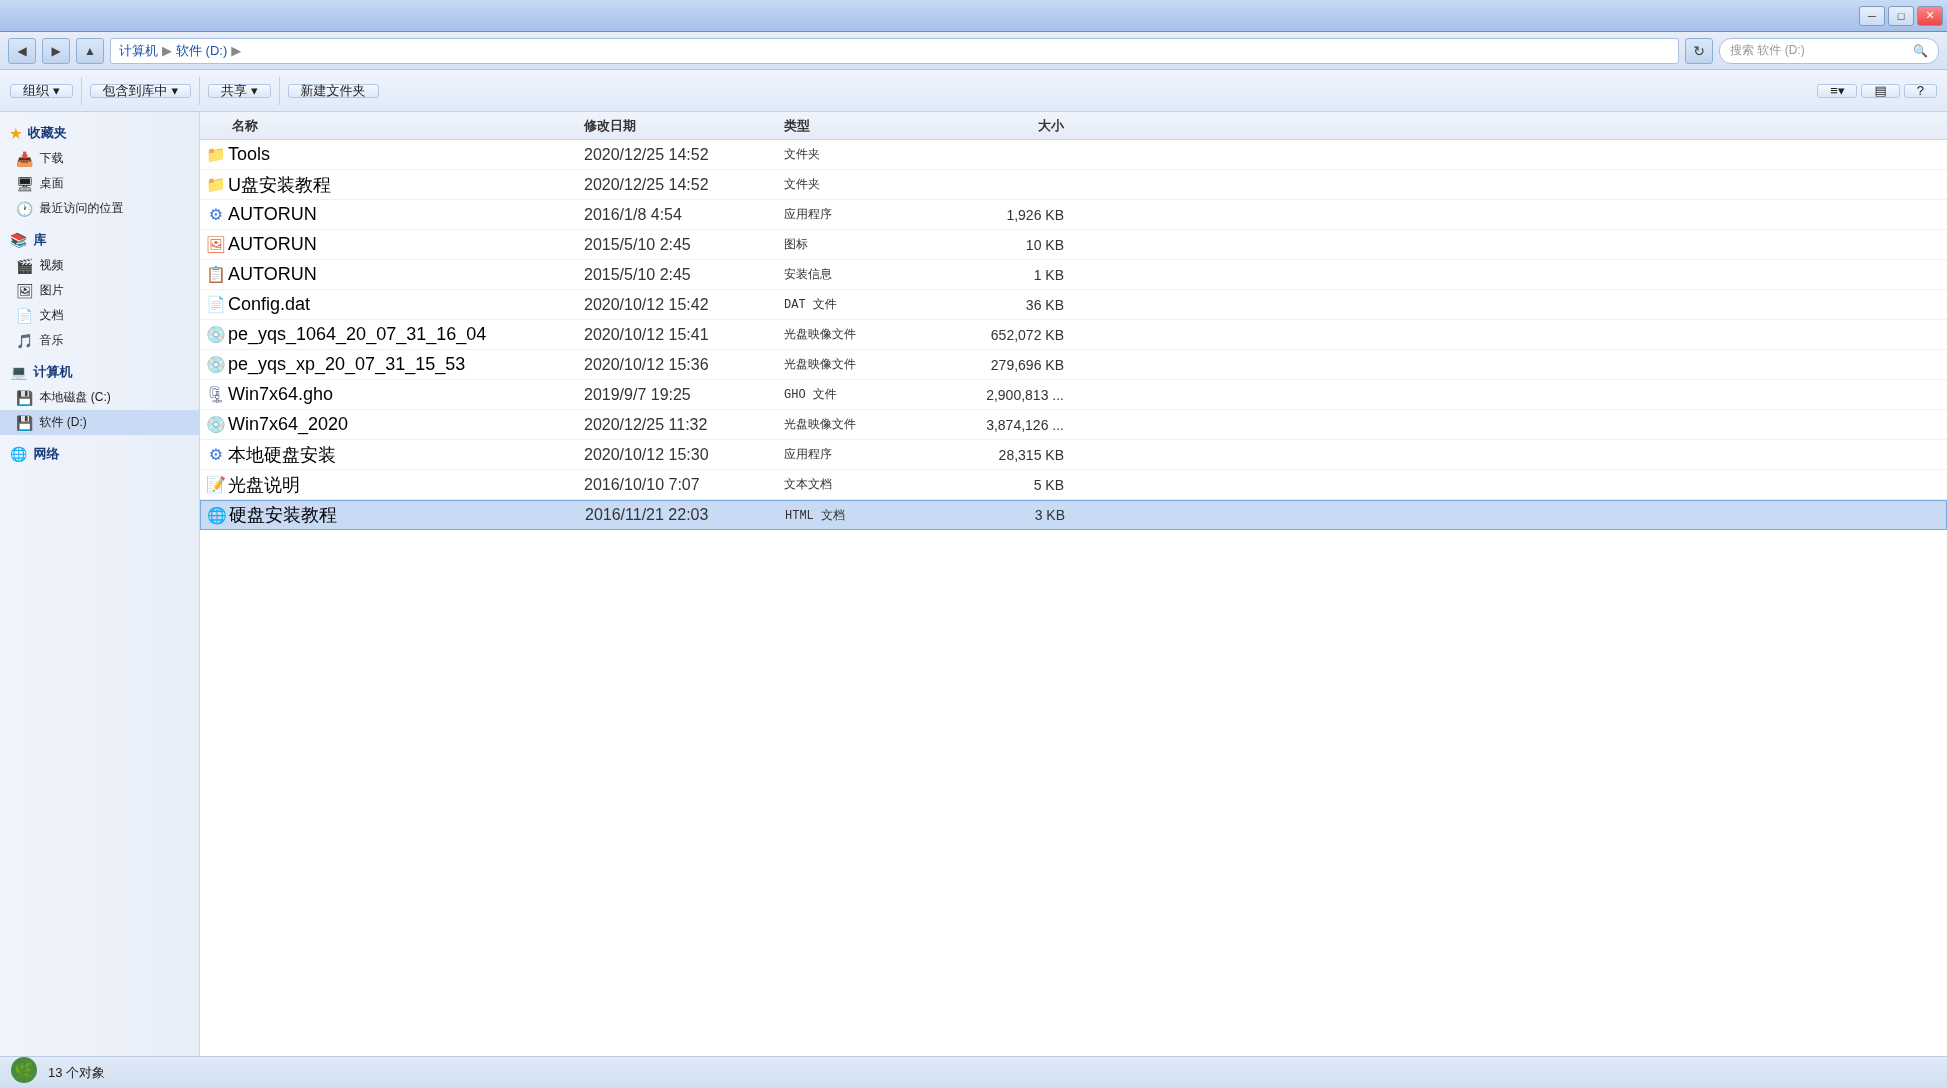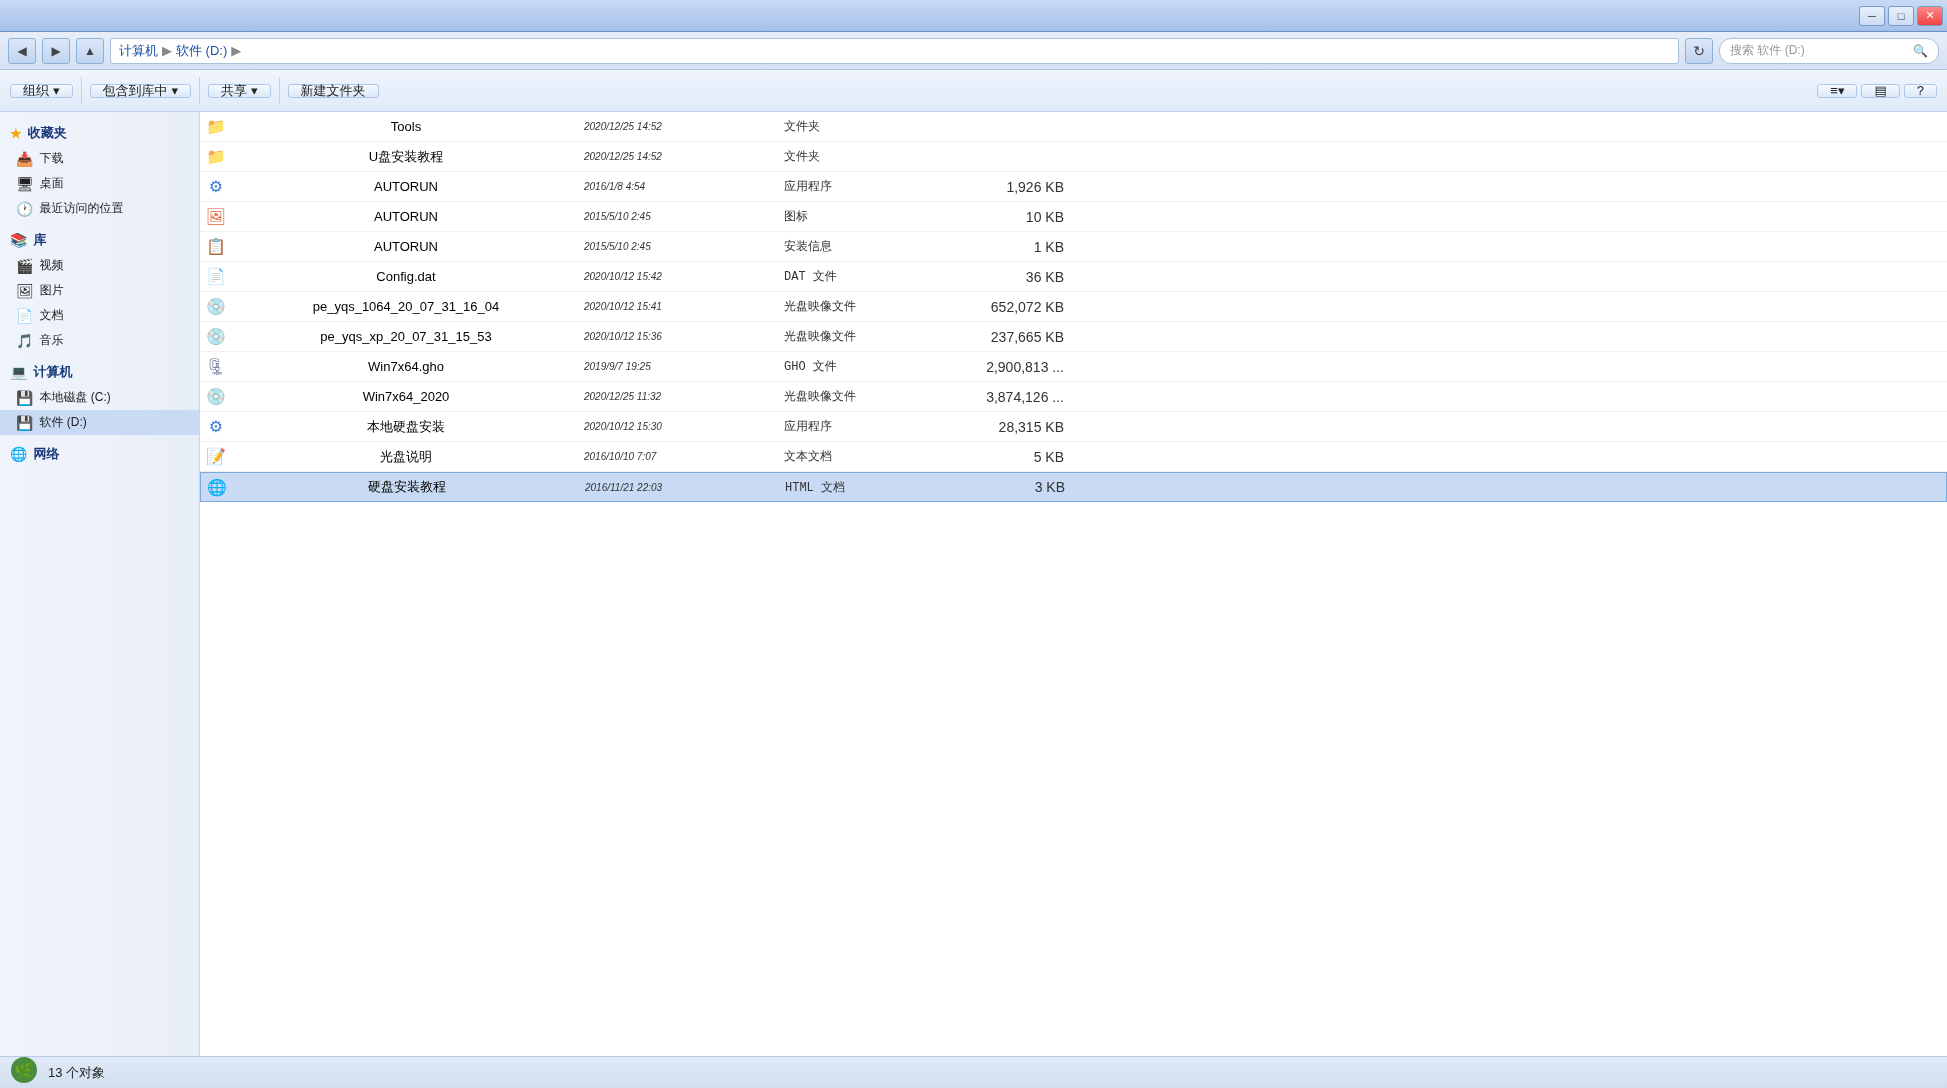--- a/index.html
+++ b/index.html
@@ -191,22 +191,22 @@
     .file-row {
       display: flex;
       align-items: center;
       height: 30px;
       border-bottom: 1px solid #f0f0f0;
       cursor: pointer;
       padding: 0 4px;
     }
     .file-row.selected { background: #c8daf4; border: 1px solid #7aaadc; }
     .file-icon { width: 24px; height: 24px; display: flex; align-items: center; justify-content: center; font-size: 16px; flex-shrink: 0; }
-    .file-name { flex: 0 0 356px; font-size: 13px; color: #000; overflow: hidden; white-space: nowrap; text-overflow: ellipsis; text-align: center; }
-    .file-date { flex: 0 0 200px; font-size: 10px; color: #333; font-style: italic; }
+    .file-name { flex: 0 0 356px; font-size: 18px; color: #000; overflow: hidden; white-space: nowrap; text-overflow: ellipsis; }
+    .file-date { flex: 0 0 200px; font-size: 16px; color: #333; }
     .file-type { flex: 0 0 160px; font-size: 12px; color: #333; font-family: Liberation Mono, monospace; }
     .file-size { flex: 0 0 140px; font-size: 14px; color: #333; text-align: right; padding-right: 20px; }
 
     
     .statusbar {
       height: 32px;
       background: linear-gradient(to bottom, #e0eaf8, #d0dff0);
       border-top: 1px solid #b8cce4;
       display: flex;
       align-items: center;
@@ -335,20 +335,26 @@
     <div class="sidebar-section">
       <div class="sidebar-header">
         <span class="sidebar-icon">🌐</span>
         <span>网络</span>
       </div>
     </div>
   </div>
 
   <div class="filelist">
 
+    <div class="filelist-header">
+      <div class="col-name">名称</div>
+      <div class="col-date">修改日期</div>
+      <div class="col-type">类型</div>
+      <div class="col-size">大小</div>
+    </div>
 
     <div id="file-rows-container">
         <div class="file-row">
       <div class="file-icon" style="color:#f5c842">📁</div>
       <div class="file-name">Tools</div>
       <div class="file-date">2020/12/25 14:52</div>
       <div class="file-type">文件夹</div>
       <div class="file-size"></div>
     </div>
         <div class="file-row">
@@ -391,21 +397,21 @@
       <div class="file-name">pe_yqs_1064_20_07_31_16_04</div>
       <div class="file-date">2020/10/12 15:41</div>
       <div class="file-type">光盘映像文件</div>
       <div class="file-size">652,072 KB</div>
     </div>
         <div class="file-row">
       <div class="file-icon" style="color:#8060c0">💿</div>
       <div class="file-name">pe_yqs_xp_20_07_31_15_53</div>
       <div class="file-date">2020/10/12 15:36</div>
       <div class="file-type">光盘映像文件</div>
-      <div class="file-size">237,665 KB</div>
+      <div class="file-size">279,696 KB</div>
     </div>
         <div class="file-row">
       <div class="file-icon" style="color:#607090">🗜</div>
       <div class="file-name">Win7x64.gho</div>
       <div class="file-date">2019/9/7 19:25</div>
       <div class="file-type">GHO 文件</div>
       <div class="file-size">2,900,813 ...</div>
     </div>
         <div class="file-row">
       <div class="file-icon" style="color:#8060c0">💿</div>

